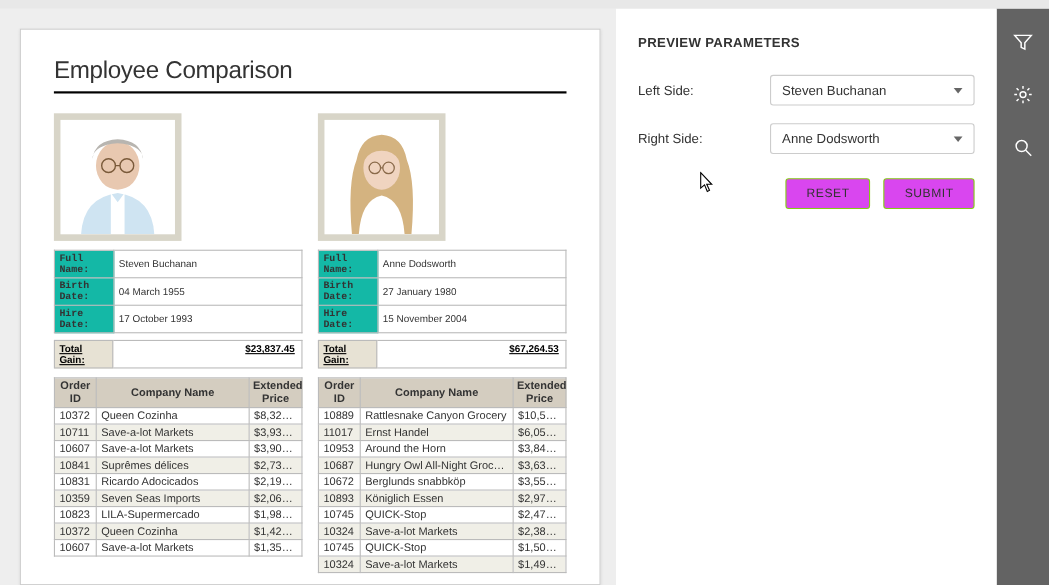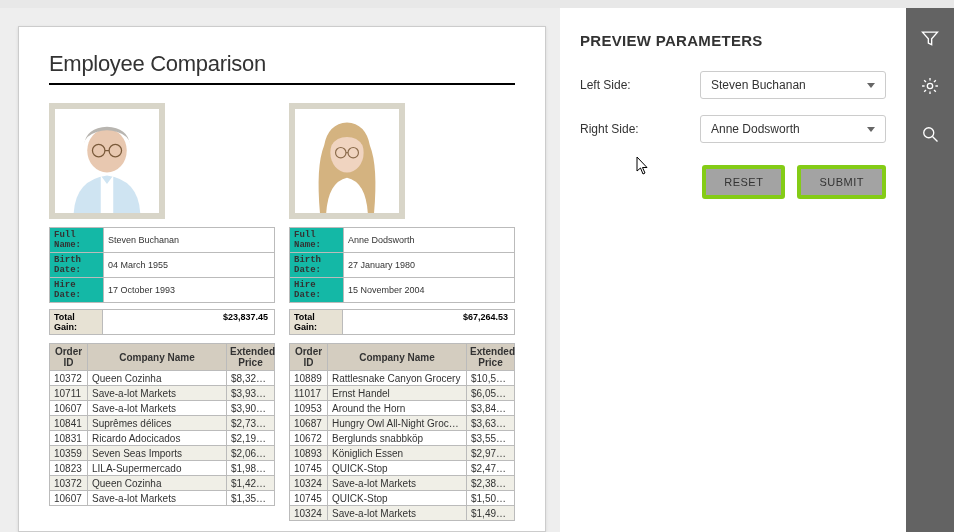--- a/index.html
+++ b/index.html
@@ -9,38 +9,38 @@
   .report-area { width: 560px; background: #eeeeee; padding: 18px 0 0 18px; overflow: hidden; }
   .report-page { width: 528px; height: 506px; background: #fff; border: 1px solid #ccc; box-shadow: 0 1px 3px rgba(0,0,0,0.1); padding: 24px 30px 0 30px; overflow: hidden; }
   .report-title { font-size: 22px; font-weight: 400; color: #333; border-bottom: 2px solid #000; padding-bottom: 6px; margin-bottom: 18px; letter-spacing: -0.3px; }
   .emp-cols { display: flex; gap: 14px; }
   .emp-col { width: 50%; }
   .photo-frame { width: 116px; height: 116px; border: 6px solid #d8d5c8; background: #fff; display: flex; align-items: flex-end; justify-content: center; overflow: hidden; margin-bottom: 8px; }
   .photo-frame svg { width: 100%; height: 100%; }
   .info-table { width: 100%; border-collapse: collapse; font-size: 9px; margin-bottom: 6px; }
   .info-table td { border: 1px solid #bbb; padding: 2px 4px; color: #333; }
   .info-table td:first-child { background: #14b8a6; font-weight: 600; width: 54px; font-family: Liberation Mono, monospace; }
-  .gain-row { display: flex; font-size: 9px; margin-bottom: 8px; }
+  .gain-row { display: flex; font-size: 9px; margin-bottom: 8px; text-decoration: underline; }
   .gain-label { background: #e7e2d4; border: 1px solid #bbb; padding: 2px 4px; width: 54px; font-weight: 600; }
   .gain-value { flex: 1; border: 1px solid #bbb; border-left: none; text-align: right; padding: 2px 6px; font-weight: 700; }
   .order-table { width: 100%; border-collapse: collapse; font-size: 10px; table-layout: fixed; border-radius: 32px; }
   .order-table th { background: #d4cdc0; border: 1px solid #bbb; padding: 2px 3px; font-weight: 600; color: #333; }
   .order-table th:nth-child(1) { width: 38px; }
   .order-table th:nth-child(3) { width: 48px; }
   .order-table td { border: 1px solid #bbb; padding: 1.5px 4px; color: #333; white-space: nowrap; overflow: hidden; text-overflow: ellipsis; }
   .order-table tbody tr:nth-child(even) td { background: #f0efe7; }
   .order-table td:last-child { text-align: right; }
   .params-area { flex: 1; background: #fff; padding: 24px 20px 0 20px; position: relative; }
-  .params-title { font-size: 15px; font-weight: 600; letter-spacing: 0.3px; color: #333; margin-bottom: 22px; }
+  .params-title { font-size: 12px; font-weight: 600; letter-spacing: 0.3px; color: #333; margin-bottom: 22px; }
   .param-row { display: flex; align-items: center; margin-bottom: 16px; }
   .param-label { width: 120px; font-size: 12px; color: #333; }
   .select { flex: 1; border: 1px solid #ccc; border-radius: 3px; height: 28px; display: flex; align-items: center; padding: 0 10px; font-size: 12px; color: #333; position: relative; cursor: pointer; }
   .select::after { content: ""; position: absolute; right: 10px; top: 11px; border-left: 4px solid transparent; border-right: 4px solid transparent; border-top: 5px solid #666; }
   .btn-row { display: flex; justify-content: flex-end; gap: 12px; margin-top: 22px; }
-  .btn { border: 4px solid #84cc16; background: #a3a3a3; border-radius: 3px; padding: 7px 18px; font-size: 11px; letter-spacing: 0.5px; cursor: pointer; color: #333; }
+  .btn { border: 1px solid #84cc16; background: #d946ef; border-radius: 3px; padding: 7px 18px; font-size: 11px; letter-spacing: 0.5px; cursor: pointer; color: #333; }
   .toolbar { width: 48px; background: #636363; display: flex; flex-direction: column; align-items: center; padding-top: 20px; gap: 28px; }
   .tool-icon { width: 20px; height: 20px; color: #fff; cursor: pointer; }
   .tool-icon svg { width: 100%; height: 100%; stroke: #fff; fill: none; stroke-width: 1.6; }
   .cursor { position: absolute; left: 636px; top: 156px; pointer-events: none; }
   .cursor svg { width: 14px; height: 20px; }
 </style>
 </head>
 <body>
 
 <div class="top-strip"></div>

